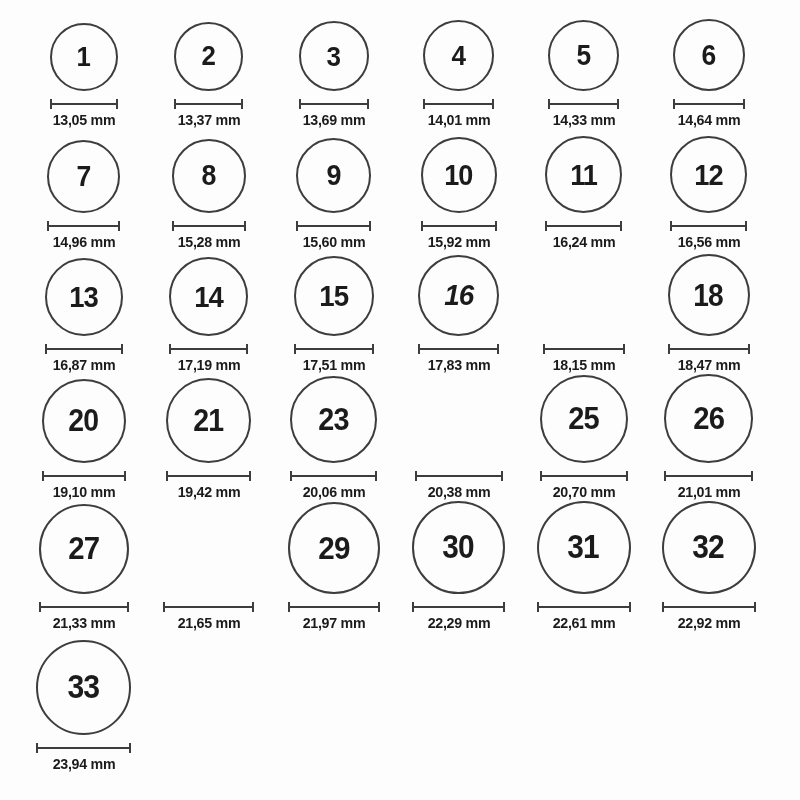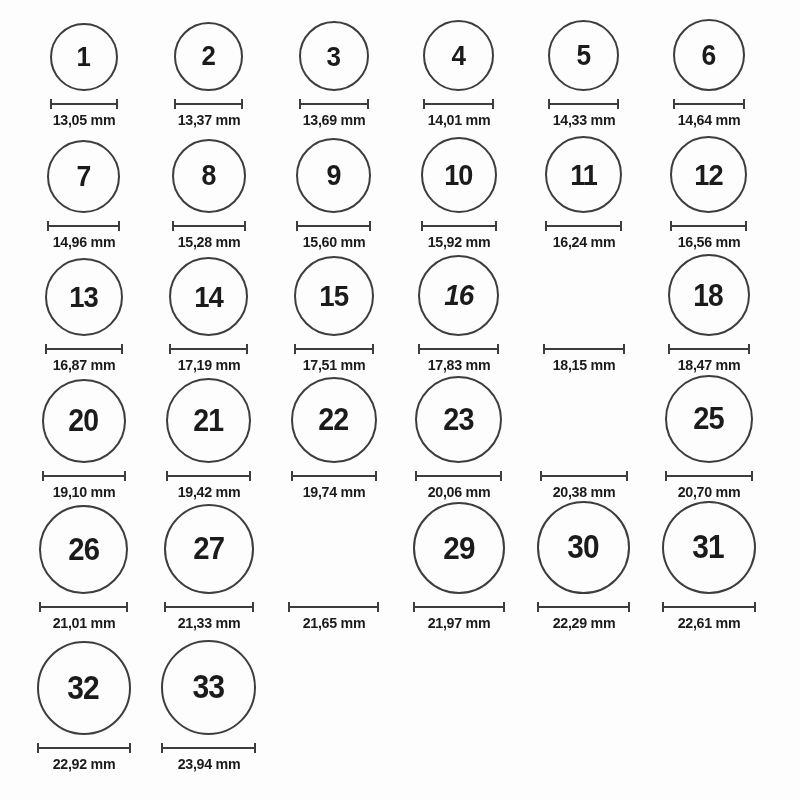--- a/index.html
+++ b/index.html
@@ -229,27 +229,20 @@
   </div>
 
   <div class="cell">
     <div class="circle" style="width: 85px; height: 85px;">
       <span class="num" style="font-size: 31px;">21</span>
     </div>
     <div class="dim-line" style="width: 85px;"></div>
     <div class="mm-label">19,42 mm</div>
   </div>
 
-  <div class="cell">
-    <div class="circle" style="width: 86px; height: 86px;">
-      <span class="num" style="font-size: 31.1px;">22</span>
-    </div>
-    <div class="dim-line" style="width: 86px;"></div>
-    <div class="mm-label">19,74 mm</div>
-  </div>
 
   <div class="cell">
     <div class="circle" style="width: 87px; height: 87px;">
       <span class="num" style="font-size: 31.3px;">23</span>
     </div>
     <div class="dim-line" style="width: 87px;"></div>
     <div class="mm-label">20,06 mm</div>
   </div>
 
   <div class="cell">

